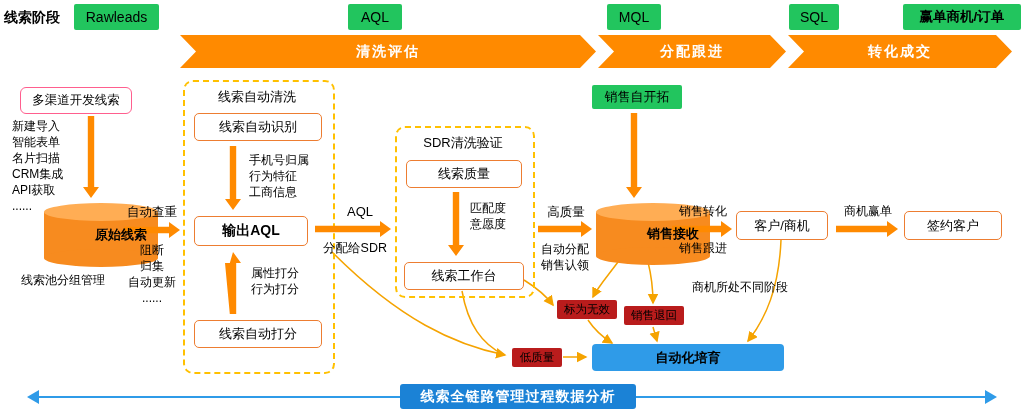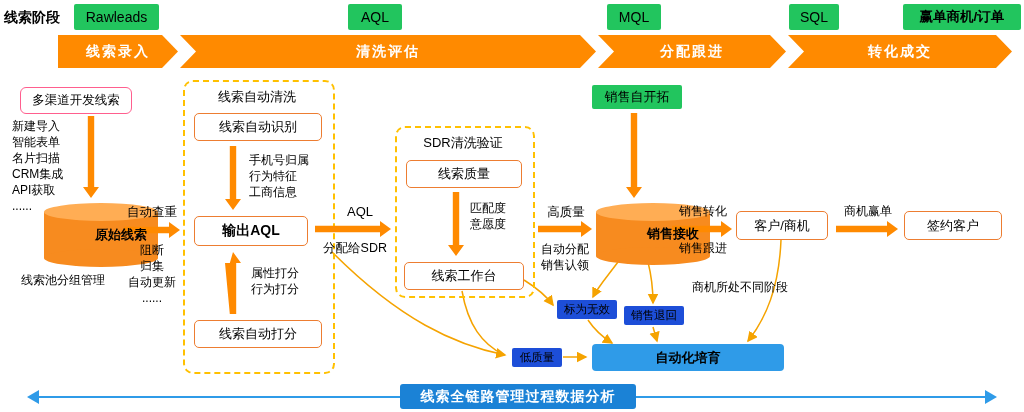--- a/index.html
+++ b/index.html
@@ -1,20 +1,20 @@
 <!DOCTYPE html>
 <html><head>
 <meta charset="utf-8">
 <style>
   html,body{margin:0;padding:0;background:#fff;}
   body{width:1024px;height:412px;font-family:"Liberation Sans","DejaVu Sans",sans-serif;color:#000;}
   .canvas{position:relative;width:1024px;height:412px;overflow:hidden;background:#fff;}
   .abs{position:absolute;}
   .chip{position:absolute;background:#22c55e;color:#000;display:flex;align-items:center;justify-content:center;font-size:14px;border-radius:2px;text-align:right;}
-  .chip-sm{position:absolute;background:#1d4ed8;color:#000;display:flex;align-items:center;justify-content:center;font-size:11.5px;border-radius:2px;}
+  .chip-sm{position:absolute;background:#b91c1c;color:#000;display:flex;align-items:center;justify-content:center;font-size:11.5px;border-radius:2px;}
   .banner-seg{position:absolute;top:35px;height:33px;background:#FF8A00;color:#fff;font-weight:bold;font-size:14px;display:flex;align-items:center;justify-content:center;letter-spacing:2px;}
   .seg-first{clip-path:polygon(0 0,calc(100% - 16px) 0,100% 50%,calc(100% - 16px) 100%,0 100%);}
   .seg-next{clip-path:polygon(0 0,calc(100% - 16px) 0,100% 50%,calc(100% - 16px) 100%,0 100%,16px 50%);}
   .wbox{position:absolute;background:#fff;border:1.5px solid #ED7D31;border-radius:5px;display:flex;align-items:center;justify-content:center;font-size:13px;color:#000;}
   .dashed{position:absolute;border:2px dashed #FFC000;border-radius:10px;background:transparent;}
   .t{position:absolute;font-size:12px;color:#000;line-height:14px;}
   .tc{text-align:center;}
   .ar{position:absolute;background:#FF8A00;}
   .ar-down{clip-path:polygon(30% 0,70% 0,70% calc(100% - 11px),100% calc(100% - 11px),50% 100%,0 calc(100% - 11px),30% calc(100% - 11px));}
   .ar-up{clip-path:polygon(50% 0,100% 11px,70% 11px,70% 100%,30% 100%,0 11px,30% 11px);}
@@ -52,21 +52,20 @@
     </g>
   </svg>
 
   <div class="t" style="left:4px;top:10px;font-size:14px;font-weight:bold;">线索阶段</div>
   <div class="chip" style="left:74px;top:4px;width:85px;height:26px;">Rawleads</div>
   <div class="chip" style="left:348px;top:4px;width:54px;height:26px;">AQL</div>
   <div class="chip" style="left:607px;top:4px;width:54px;height:26px;">MQL</div>
   <div class="chip" style="left:789px;top:4px;width:50px;height:26px;">SQL</div>
   <div class="chip" style="left:903px;top:4px;width:118px;height:26px;font-size:13.5px;font-weight:bold;">赢单商机/订单</div>
 
-  <div class="banner-seg seg-first" style="left:58px;width:120px;">线索录入</div>
   <div class="banner-seg seg-next" style="left:180px;width:416px;">清洗评估</div>
   <div class="banner-seg seg-next" style="left:598px;width:188px;">分配跟进</div>
   <div class="banner-seg seg-next" style="left:788px;width:224px;">转化成交</div>
 
   <div class="pinkbox" style="left:20px;top:87px;width:110px;height:25px;">多渠道开发线索</div>
   <div class="ar ar-down" style="left:83px;top:116px;width:16px;height:82px;"></div>
   <div class="abs vlist" style="left:12px;top:118px;">
     <div>新建导入</div>
     <div>智能表单</div>
     <div>名片扫描</div>

